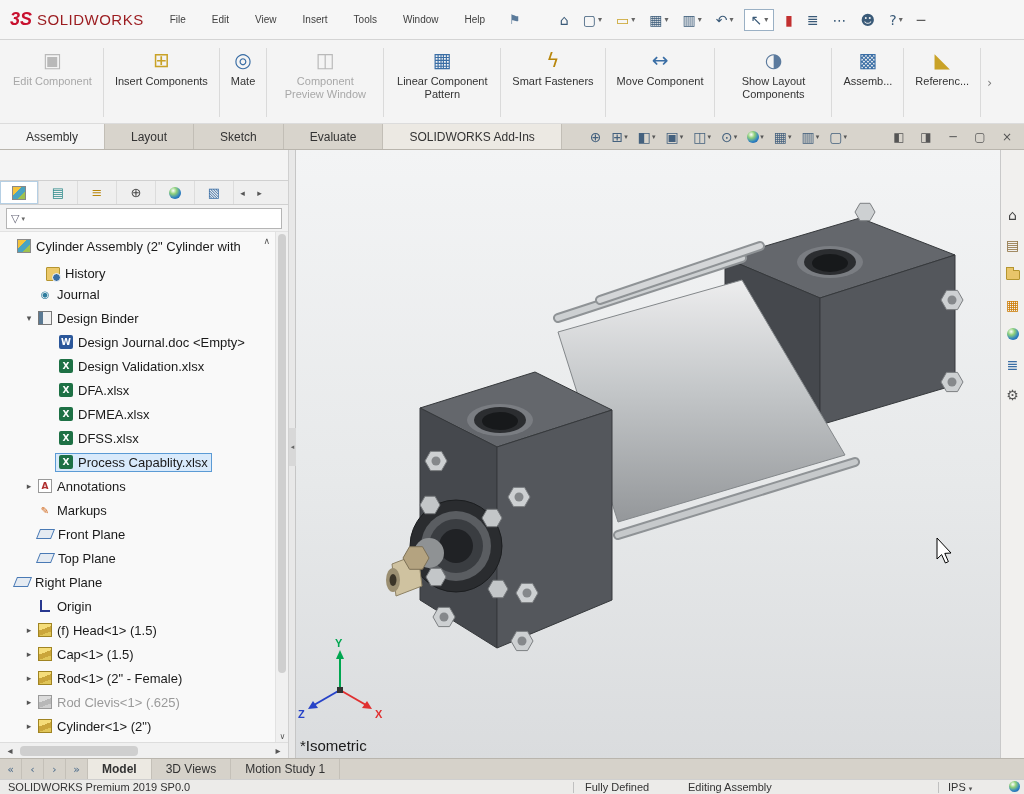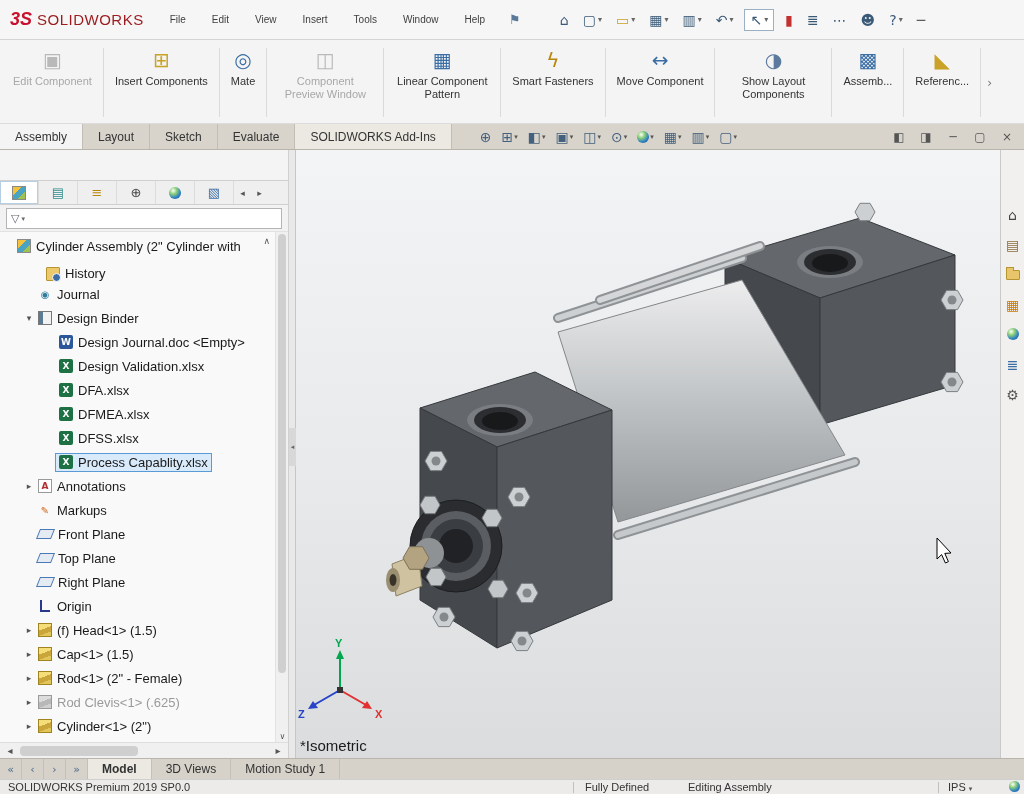--- a/index.html
+++ b/index.html
@@ -27,21 +27,21 @@
 .rbtn .ricon{font-size:20px;line-height:22px}
 .rbtn .rlbl{font-size:11px;color:#333;line-height:13px}
 .rbtn.disabled .rlbl{color:#a8a8a8}
 .rbtn.disabled .ricon{color:#b9b9b9!important}
 .rsep{width:1px;background:#dadada;margin:6px 2px}
 .roflow{align-self:center;color:#777;font-size:12px;padding:0 4px}
 
 
 #tabrow{height:26px;background:#d8d4cc;border-bottom:1px solid #b9b5ad;display:flex;align-items:stretch}
 #cmd-tabs{display:flex;align-items:stretch}
-.ctab{display:flex;align-items:center;padding:0 15px;font-size:12px;color:#333;border-right:1px solid #c2beb6}
+.ctab{display:flex;align-items:center;padding:0 26px;font-size:12px;color:#333;border-right:1px solid #c2beb6}
 .ctab.active{background:#f4f4f4}
 .ctab.light{background:#ece9e3}
 #viewbar{display:flex;align-items:center;gap:10px;margin-left:28px}
 .vicon{display:flex;align-items:center;gap:1px;color:#44617e;font-size:14px}
 .vicon .caret{font-size:7px;color:#555}
 .ball{display:inline-block;width:12px;height:12px;border-radius:50%;background:radial-gradient(circle at 35% 30%,#ffffff 0%,#8fd07a 30%,#2b7fc4 65%,#1c4f86 100%)}
 #win-controls{margin-left:auto;display:flex;align-items:center;gap:9px;padding-right:8px;color:#555;font-size:12px}
 .wicon{width:18px;height:16px;display:flex;align-items:center;justify-content:center}
 
 
@@ -420,21 +420,21 @@
                 <span class="tlabel">Front Plane</span>
               </span>
             </div>
             <div class="trow" style="padding-left: 23px;">
               <span class="arrow gl"></span>
               <span class="tin">
                 <span class="ticon gl ti-plane"></span>
                 <span class="tlabel">Top Plane</span>
               </span>
             </div>
-            <div class="trow" style="padding-left: 23px;">
+            <div class="trow" style="">
               <span class="arrow gl"></span>
               <span class="tin">
                 <span class="ticon gl ti-plane"></span>
                 <span class="tlabel">Right Plane</span>
               </span>
             </div>
             <div class="trow" style="padding-left: 23px;">
               <span class="arrow gl"></span>
               <span class="tin">
                 <span class="ticon gl ti-origin"></span>

